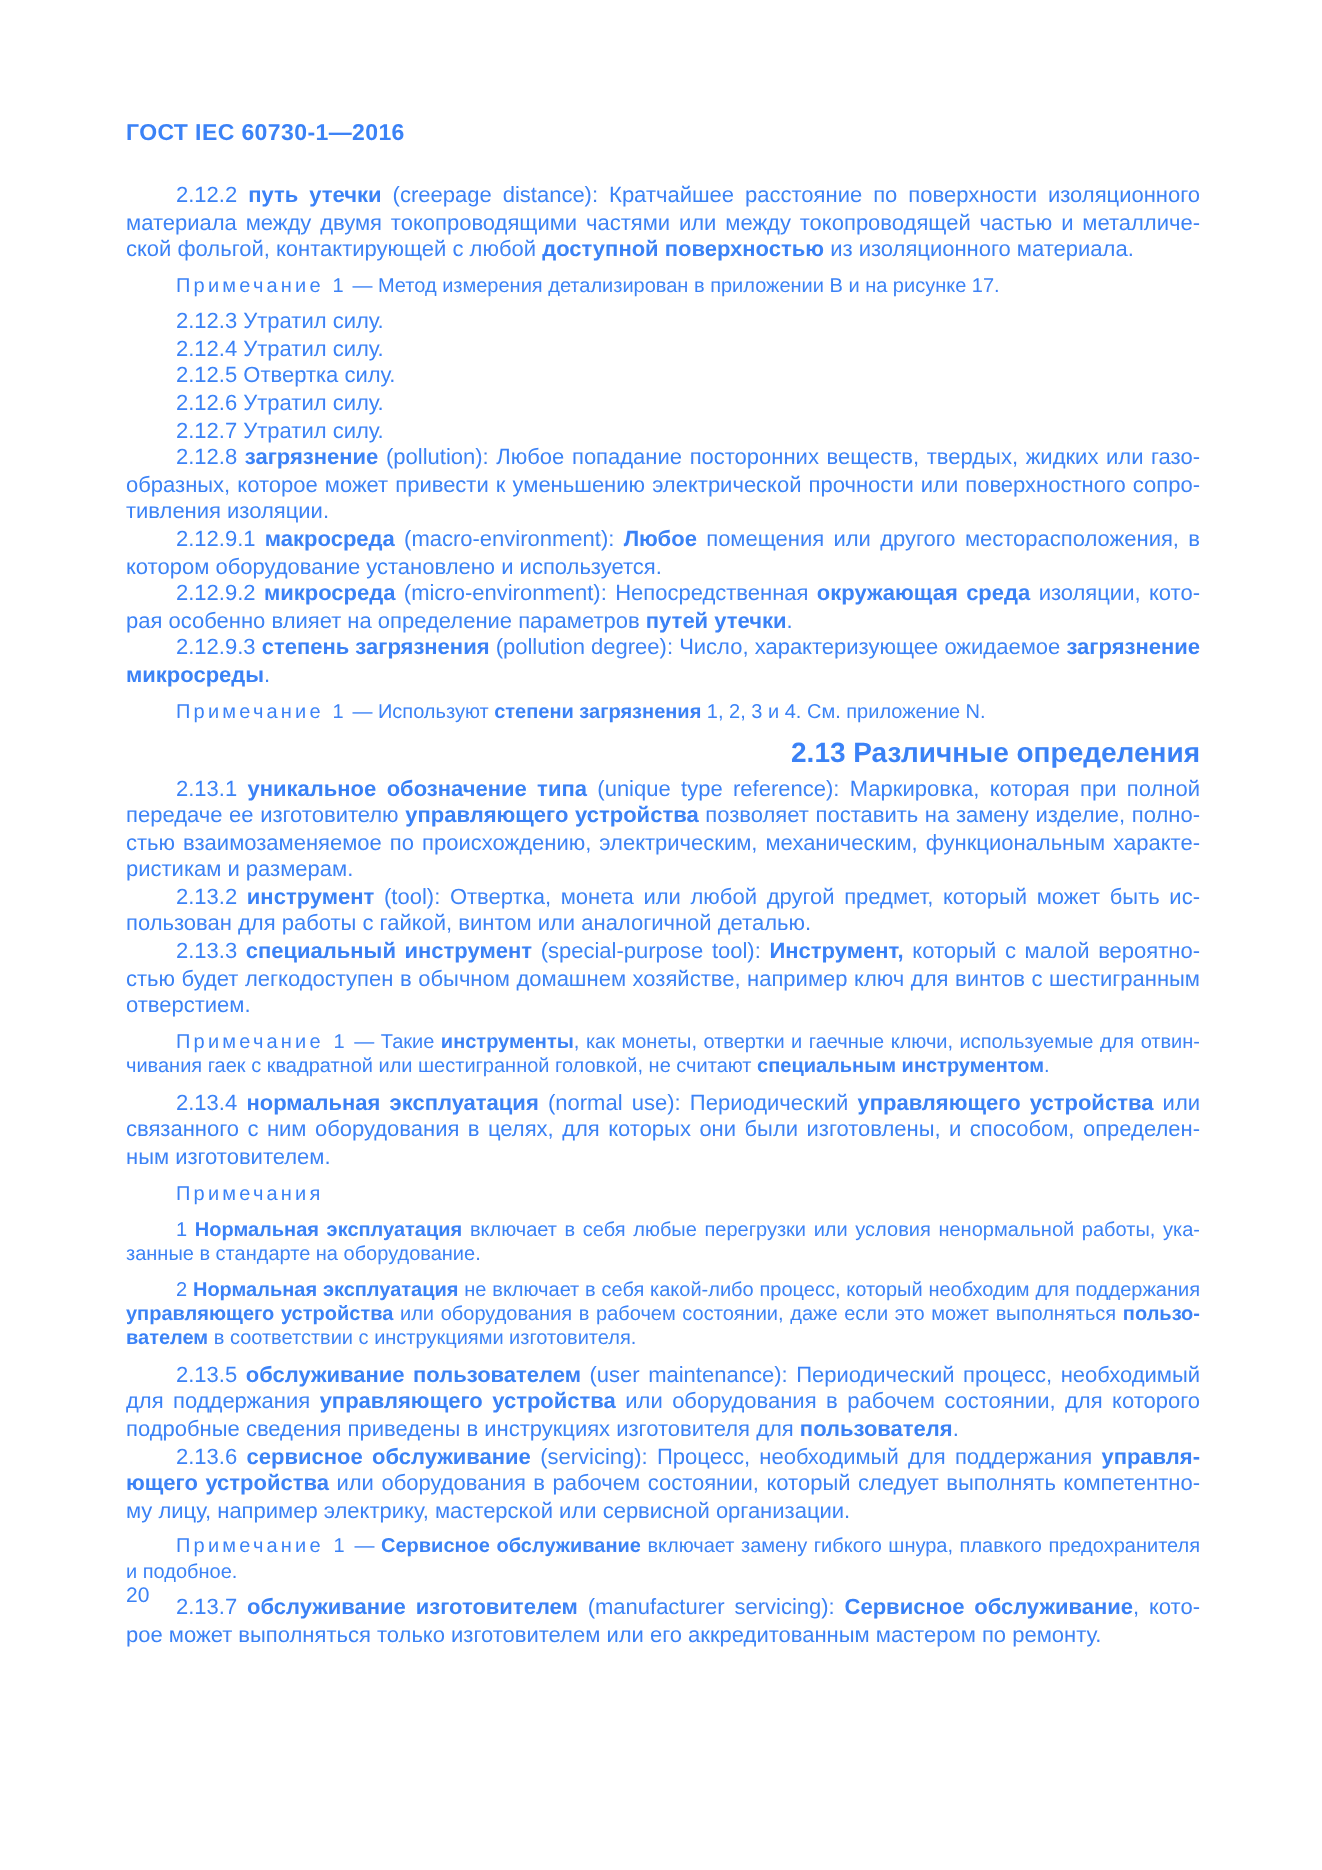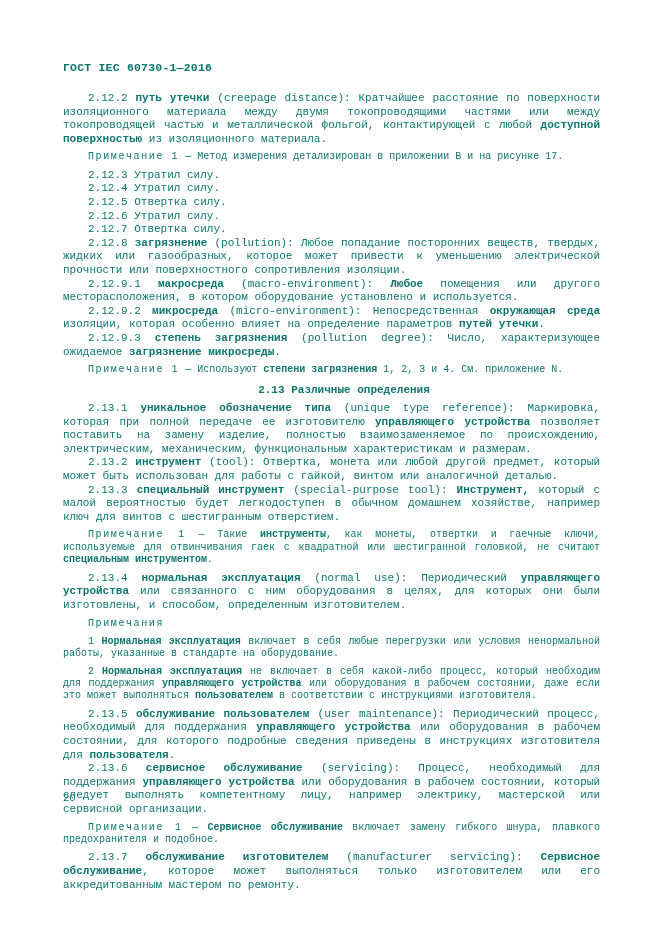--- a/index.html
+++ b/index.html
@@ -1,22 +1,22 @@
 <!DOCTYPE html>
 <html><head>
 <meta charset="utf-8">
 <style>
   html, body { margin: 0; padding: 0; background: #ffffff; }
   .page {
     position: relative;
     width: 661px;
     height: 935px;
     background: #ffffff;
-    font-family: Liberation Mono, monospace;
-    color: #0f766e;
+    font-family: Liberation Sans, sans-serif;
+    color: #3b82f6;
     overflow: hidden;
   }
   .doc-header {
     position: absolute;
     top: 61px;
     left: 63px;
     font-size: 11.5px;
     font-weight: bold;
     letter-spacing: 0.2px;
   }
@@ -29,25 +29,25 @@
   .doc-content p { hyphens: manual; }
   .para {
     margin: 0;
     font-size: 11px;
     line-height: 13.6px;
     text-align: justify;
     text-indent: 25px;
   }
   .heading {
     margin: 7px 0 5px;
-    font-size: 11px;
+    font-size: 14px;
     line-height: 13.6px;
     font-weight: bold;
     text-indent: 25px;
-    text-align: center;
+    text-align: right;
   }
   .note {
     margin: 5px 0;
     font-size: 10px;
     line-height: 12.4px;
     text-align: justify;
     text-indent: 25px;
   }
   .notehead {
     margin: 6px 0 2px;
@@ -73,21 +73,21 @@
     <span>ГОСТ IEC 60730-1—2016</span>
   </div>
 
   <div class="doc-content">
       <p class="para"><span class="">2.12.2 </span><span class="b ">путь утечки</span><span class=""> (creepage distance): Кратчайшее расстояние по поверхности изоляционного материала между двумя токопроводящими частями или между токопроводящей частью и металличе­ской фольгой, контактирующей с любой </span><span class="b ">доступной поверхностью</span><span class=""> из изоляционного материала.</span></p>
       <p class="note"><span class="ls">Примечание 1</span><span class=""> — Метод измерения детализирован в приложении В и на рисунке 17.</span></p>
       <p class="para"><span class="">2.12.3 Утратил силу.</span></p>
       <p class="para"><span class="">2.12.4 Утратил силу.</span></p>
       <p class="para"><span class="">2.12.5 Отвертка силу.</span></p>
       <p class="para"><span class="">2.12.6 Утратил силу.</span></p>
-      <p class="para"><span class="">2.12.7 Отвертка силу.</span></p>
+      <p class="para"><span class="">2.12.7 Утратил силу.</span></p>
       <p class="para"><span class="">2.12.8 </span><span class="b ">загрязнение</span><span class=""> (pollution): Любое попадание посторонних веществ, твердых, жидких или газо­образных, которое может привести к уменьшению электрической прочности или поверхностного сопро­тивления изоляции.</span></p>
       <p class="para"><span class="">2.12.9.1 </span><span class="b ">макросреда</span><span class=""> (macro-environment): </span><span class="b ">Любое</span><span class=""> помещения или другого месторасположения, в котором оборудование установлено и используется.</span></p>
       <p class="para"><span class="">2.12.9.2 </span><span class="b ">микросреда</span><span class=""> (micro-environment): Непосредственная </span><span class="b ">окружающая среда</span><span class=""> изоляции, кото­рая особенно влияет на определение параметров </span><span class="b ">путей утечки</span><span class="">.</span></p>
       <p class="para"><span class="">2.12.9.3 </span><span class="b ">степень загрязнения</span><span class=""> (pollution degree): Число, характеризующее ожидаемое </span><span class="b ">загрязне­ние микросреды</span><span class="">.</span></p>
       <p class="note"><span class="ls">Примечание 1</span><span class=""> — Используют </span><span class="b ">степени загрязнения</span><span class=""> 1, 2, 3 и 4. См. приложение N.</span></p>
       <p class="heading"><span class="b ">2.13 Различные определения</span></p>
       <p class="para"><span class="">2.13.1 </span><span class="b ">уникальное обозначение типа</span><span class=""> (unique type reference): Маркировка, которая при полной передаче ее изготовителю </span><span class="b ">управляющего устройства</span><span class=""> позволяет поставить на замену изделие, полно­стью взаимозаменяемое по происхождению, электрическим, механическим, функциональным характе­ристикам и размерам.</span></p>
       <p class="para"><span class="">2.13.2 </span><span class="b ">инструмент</span><span class=""> (tool): Отвертка, монета или любой другой предмет, который может быть ис­пользован для работы с гайкой, винтом или аналогичной деталью.</span></p>
       <p class="para"><span class="">2.13.3 </span><span class="b ">специальный инструмент</span><span class=""> (special-purpose tool): </span><span class="b ">Инструмент,</span><span class=""> который с малой вероятно­стью будет легкодоступен в обычном домашнем хозяйстве, например ключ для винтов с шестигранным отверстием.</span></p>
       <p class="note"><span class="ls">Примечание 1</span><span class=""> — Такие </span><span class="b ">инструменты</span><span class="">, как монеты, отвертки и гаечные ключи, используемые для отвин­чивания гаек с квадратной или шестигранной головкой, не считают </span><span class="b ">специальным инструментом</span><span class="">.</span></p>

